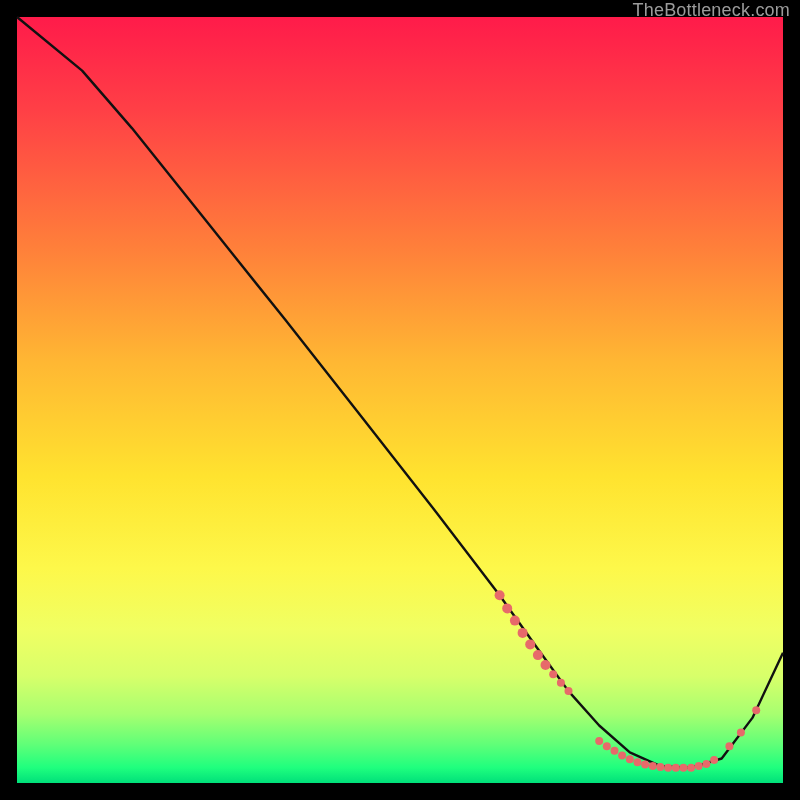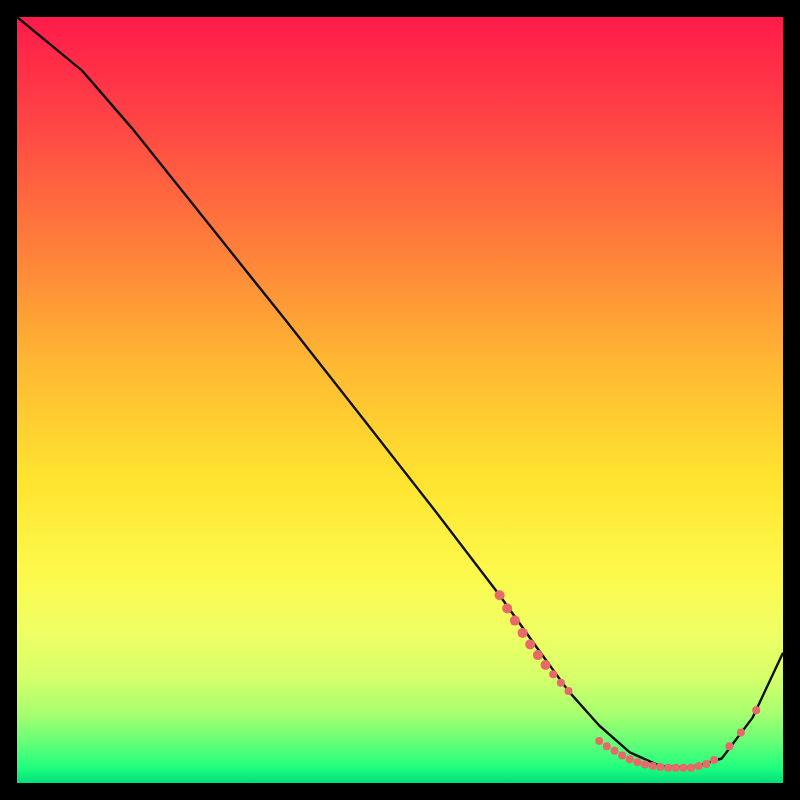--- a/index.html
+++ b/index.html
@@ -92,13 +92,14 @@
         <circle cx="674.1" cy="750.7" r="4" fill="#e76a6a"></circle>
         <circle cx="681.7" cy="749.1" r="4" fill="#e76a6a"></circle>
         <circle cx="689.4" cy="746.9" r="4" fill="#e76a6a"></circle>
         <circle cx="697.1" cy="743.0" r="4" fill="#e76a6a"></circle>
         <circle cx="712.4" cy="729.2" r="4" fill="#e76a6a"></circle>
         <circle cx="723.9" cy="715.4" r="4" fill="#e76a6a"></circle>
         <circle cx="739.2" cy="693.2" r="4" fill="#e76a6a"></circle>
       </g>
   </svg>
 
+  <div class="watermark">TheBottleneck.com</div>
 </div>
 
 </body></html>

